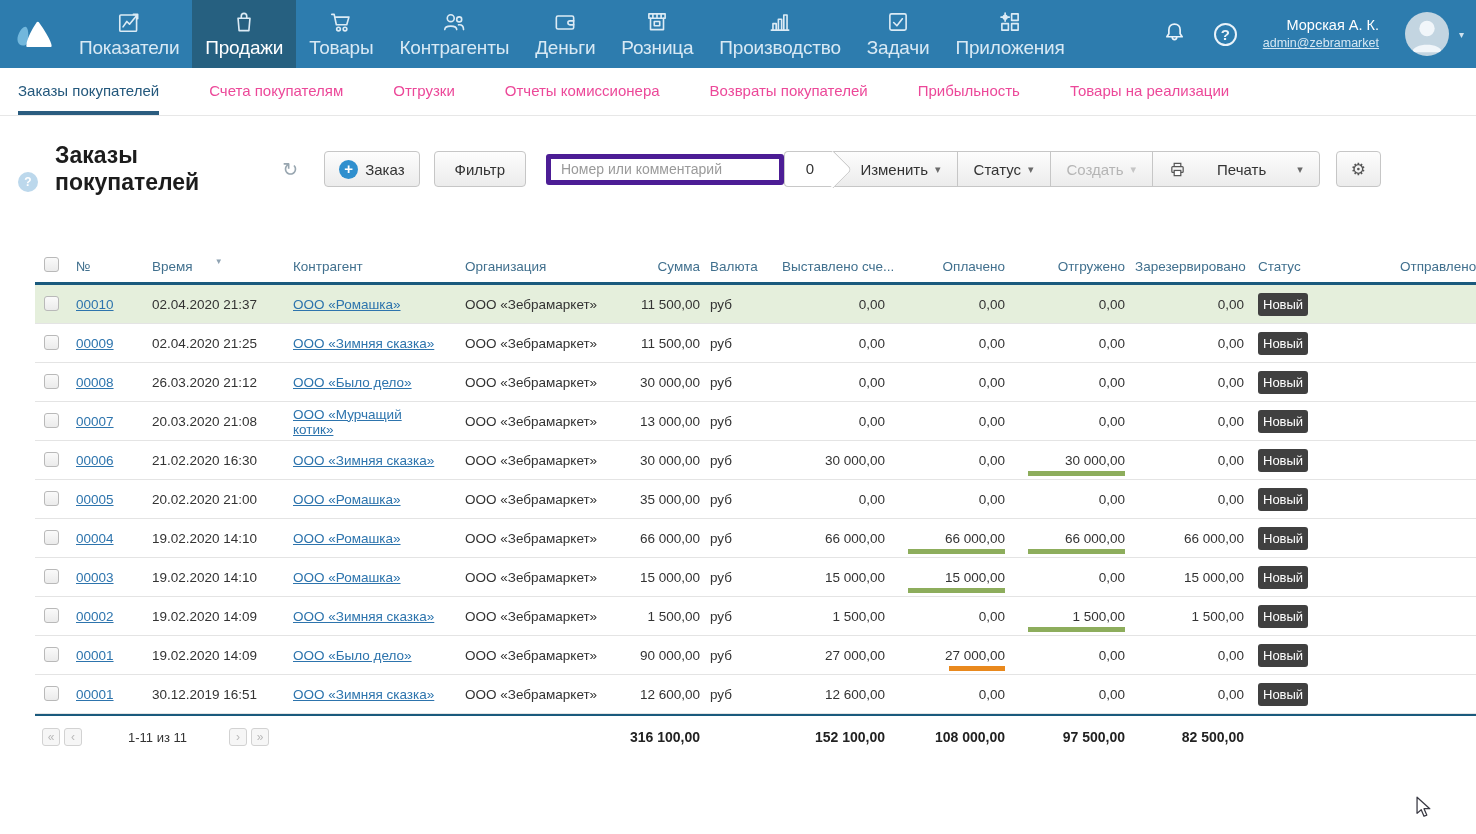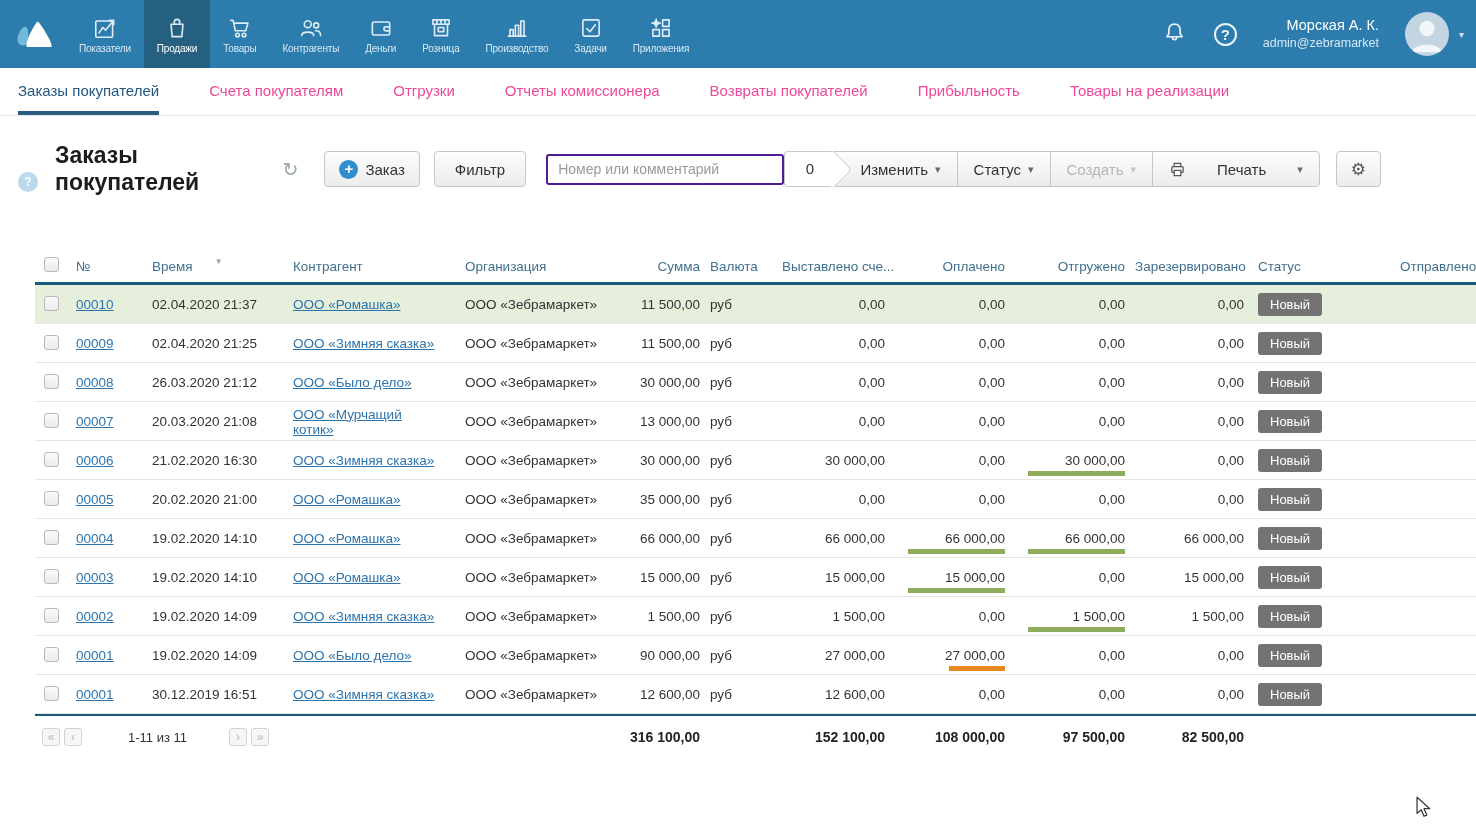--- a/index.html
+++ b/index.html
@@ -4,31 +4,31 @@
 <style>
   html,body{margin:0;padding:0;width:1476px;height:834px;overflow:hidden;background:#fff;
     font-family:"Liberation Sans",sans-serif;position:relative;}
   *{box-sizing:border-box;}
 
   
   .topbar{height:68px;background:#2d7cae;display:flex;align-items:stretch;color:#fff;}
   .logo{width:66px;display:flex;align-items:center;justify-content:center;}
   .nav-item{display:flex;flex-direction:column;align-items:center;justify-content:center;
     padding:0 13px;cursor:pointer;}
-  .nav-item .nav-label{font-size:10px;color:#d8e9f4;margin-top:2px;letter-spacing:-.2px;white-space:nowrap;}
+  .nav-item .nav-label{font-size:19px;color:#d8e9f4;margin-top:2px;letter-spacing:-.2px;white-space:nowrap;}
   .nav-item svg{stroke:#dcebf5;fill:none;stroke-width:1.5;stroke-linecap:round;stroke-linejoin:round;}
   .nav-item.active{background:#266080;}
   .nav-item.active .nav-label{color:#fff;}
   .top-right{margin-left:auto;display:flex;align-items:center;gap:26px;padding-right:12px;}
   .bell svg{stroke:#eaf3fa;fill:none;stroke-width:1.5;stroke-linecap:round;stroke-linejoin:round;}
   .qmark{width:23px;height:23px;border:2px solid #eaf3fa;border-radius:50%;color:#eaf3fa;
     font-size:15px;font-weight:bold;display:flex;align-items:center;justify-content:center;}
   .user-block{text-align:right;line-height:1.3;}
   .user-name{font-size:14.5px;color:#fff;}
-  .user-email{font-size:12.5px;color:#d5e7f3;}
+  .user-email{font-size:12.5px;color:#d5e7f3;text-decoration:underline;}
   .avatar{width:44px;height:44px;border-radius:50%;background:#c3d5e1;overflow:hidden;
     display:flex;align-items:flex-end;justify-content:center;}
   .avatar-caret{font-size:10px;color:#cfe2ee;margin-left:-16px;}
 
   
   .tabs{height:48px;border-bottom:1px solid #e7e7e7;display:flex;gap:50px;padding-left:18px;
     overflow:hidden;white-space:nowrap;background:#fff;}
   .tab{font-size:15px;color:#ec4899;display:flex;align-items:center;cursor:pointer;
     border-bottom:4px solid transparent;padding-top:2px;}
   .tab.active{color:#24587c;border-bottom-color:#2b5d80;}
@@ -40,21 +40,21 @@
   .toolbar{display:flex;align-items:center;margin:34px 95px 0 55px;height:38px;position:relative;}
   .page-title{font-size:23px;font-weight:bold;color:#1c1c1c;margin:0;}
   .refresh{margin-left:12px;color:#98a6b0;font-size:19px;cursor:pointer;}
   .btn{background:linear-gradient(#fdfdfd,#ececec);border:1px solid #c6c6c6;height:36px;
     font-size:15px;color:#333;display:inline-flex;align-items:center;gap:7px;padding:0 16px;
     border-radius:4px;cursor:pointer;font-family:inherit;}
   .btn-order{margin-left:26px;padding:0 14px;}
   .plus-circle{width:19px;height:19px;border-radius:50%;background:#2f8fce;color:#fff;
     font-size:15px;font-weight:bold;line-height:18px;text-align:center;}
   .btn-filter{margin-left:14px;padding:0 20px;}
-  .search{margin-left:20px;width:256px;height:31px;border:2px solid #4c1d95;border-radius:3px;
+  .search{margin-left:20px;width:256px;height:31px;border:5px solid #4c1d95;border-radius:3px;
     padding:0 10px;font-size:14px;font-family:inherit;color:#333;}
   .search::placeholder{color:#9a9a9a;}
   .btn-group{display:flex;align-items:center;margin-left:auto;position:relative;}
   .count-tag{position:relative;background:#fff;border:1px solid #c8c8c8;border-right:none;
     width:50px;height:36px;line-height:34px;text-align:center;border-radius:4px 0 0 4px;
     font-size:15px;color:#333;z-index:2;}
   .count-tag::after{content:"";position:absolute;right:-12px;top:4.2px;width:25.5px;height:25.5px;
     transform:rotate(45deg);border-top:1px solid #c8c8c8;border-right:1px solid #c8c8c8;
     background:#fff;border-radius:0 5px 0 0;z-index:1;}
   .count-tag span{position:relative;z-index:3;}
@@ -83,21 +83,21 @@
   .pl-org{padding-left:20px;}
   .pl-status{padding-left:4px;}
   .r{text-align:right;padding-right:10px;}
   .link{color:#2d74ad;text-decoration:underline;cursor:pointer;}
   .sort{font-size:8px;color:#8fa3b3;display:inline-block;margin-left:22px;position:relative;top:-7px;}
   .ellip{overflow:hidden;text-overflow:ellipsis;white-space:nowrap;}
   .barcell{position:relative;height:39px;line-height:39px;}
   .bar{position:absolute;bottom:4px;height:5px;right:10px;display:block;}
   .bar-full{left:13px;background:#8dad5c;}
   .bar-partial{width:56px;background:#e9891d;}
-  .badge{display:inline-block;background:#737373;color:#fff;font-size:13px;padding:4px 12px;
+  .badge{display:inline-block;background:#404040;color:#fff;font-size:13px;padding:4px 5px;
     border-radius:3px;cursor:pointer;text-align:center;}
   .pgc{grid-column:span 5;display:flex;align-items:center;font-weight:normal;padding-left:7px;}
   .pg-btn{width:18px;height:18px;border:1px solid #d2d2d2;border-radius:3px;background:#f6f6f6;
     color:#b9b9b9;font-size:12px;line-height:16px;text-align:center;margin-right:4px;cursor:pointer;}
   .pg-label{margin:0 42px;font-size:13px;color:#333;}
 
   .cursor{position:absolute;left:1414px;top:796px;z-index:9;}
 </style>
 </head>
 <body>

